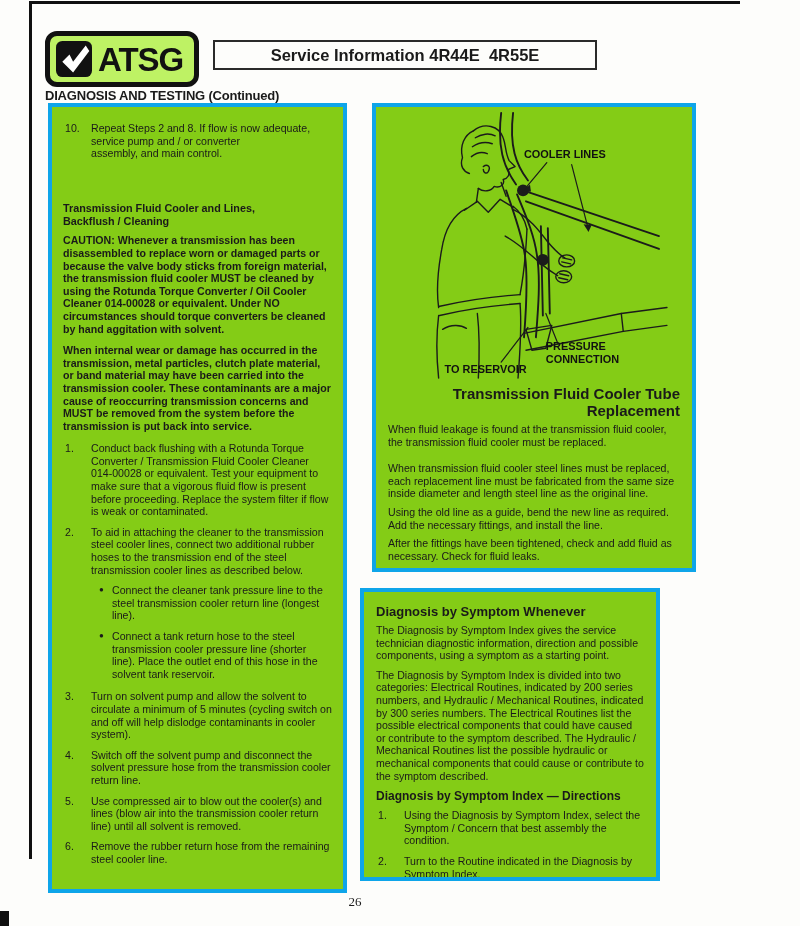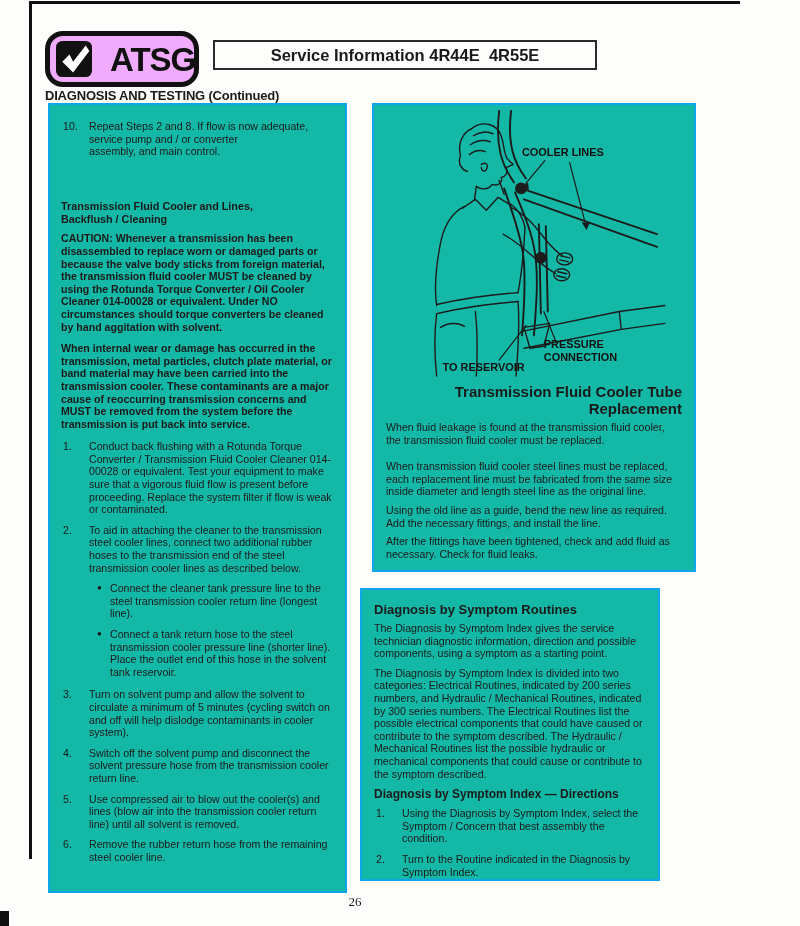--- a/index.html
+++ b/index.html
@@ -14,36 +14,36 @@
 
   
   .artifact{position:absolute;background:#101010;}
   .art-top{left:30px;top:1px;width:710px;height:3px;}
   .art-left{left:29px;top:1px;width:3px;height:858px;}
   .art-corner{left:0;top:911px;width:9px;height:15px;}
 
   
   .logo{
     position:absolute;left:45px;top:31px;width:132px;height:42px;
-    border:5px solid #111;border-radius:18px;background:#f0abfc;
-    display:flex;align-items:center;gap:18px;padding:2px 6px;
+    border:5px solid #111;border-radius:12px;background:#bef264;
+    display:flex;align-items:center;gap:6px;padding:2px 6px;
   }
   .logo-check svg{display:block;}
   .logo-text{font-weight:bold;font-size:33px;letter-spacing:-1px;color:#111;line-height:1;padding-top:1px;}
   .title-box{
     position:absolute;left:213px;top:40px;width:380px;height:26px;
     border:2px solid #2a2a2a;display:flex;align-items:center;justify-content:center;
   }
   .title-box span{font-weight:bold;font-size:16.5px;white-space:pre;}
   .section-heading{
     position:absolute;left:45px;top:88px;font-weight:bold;font-size:13px;letter-spacing:-0.2px;
   }
 
   
-  .panel{position:absolute;border:2px solid #0ea5e9;box-sizing:border-box;overflow:hidden;background:#14b8a6;}
+  .panel{position:absolute;border:4px solid #0ea5e9;box-sizing:border-box;overflow:hidden;background:#84cc16;}
   .left-panel{left:48px;top:103px;width:299px;height:790px;padding:15px 11px 0 11px;}
   .right-top-panel{left:372px;top:103px;width:324px;height:469px;padding:0;}
   .right-bottom-panel{left:360px;top:588px;width:300px;height:293px;padding:10px 12px 0 12px;}
 
   
   .txt, .step .num, .bullet .dot{font-size:10.6px;line-height:12.6px;}
   p{margin:0;}
   .preline{white-space:pre-line;}
 
   .step{display:flex;margin:0 0 8px 2px;}
@@ -230,21 +230,21 @@
     </div>
 
     <div class="rt-heading">Transmission Fluid Cooler Tube Replacement</div>
     <p class="rt-para">When fluid leakage is found at the transmission fluid cooler, the transmission fluid cooler must be replaced.</p>
     <p class="rt-para rt-gap">When transmission fluid cooler steel lines must be replaced, each replacement line must be fabricated from the same size inside diameter and length steel line as the original line.</p>
     <p class="rt-para">Using the old line as a guide, bend the new line as required. Add the necessary fittings, and install the line.</p>
     <p class="rt-para">After the fittings have been tightened, check and add fluid as necessary. Check for fluid leaks.</p>
   </div>
 
   <div class="panel right-bottom-panel">
-    <div class="rb-heading">Diagnosis by Symptom Routines</div>
+    <div class="rb-heading">Diagnosis by Symptom Whenever</div>
     <p class="rb-para">The Diagnosis by Symptom Index gives the service technician diagnostic information, direction and possible components, using a symptom as a starting point.</p>
     <p class="rb-para">The Diagnosis by Symptom Index is divided into two categories: Electrical Routines, indicated by 200 series numbers, and Hydraulic / Mechanical Routines, indicated by 300 series numbers. The Electrical Routines list the possible electrical components that could have caused or contribute to the symptom described. The Hydraulic / Mechanical Routines list the possible hydraulic or mechanical components that could cause or contribute to the symptom described.</p>
     <div class="rb-dir-heading">Diagnosis by Symptom Index — Directions</div>
 
     <div class="step">
       <span class="num">1.</span>
       <span class="txt">Using the Diagnosis by Symptom Index, select the Symptom / Concern that best assembly the condition.</span>
     </div>
     <div class="step">
       <span class="num">2.</span>

